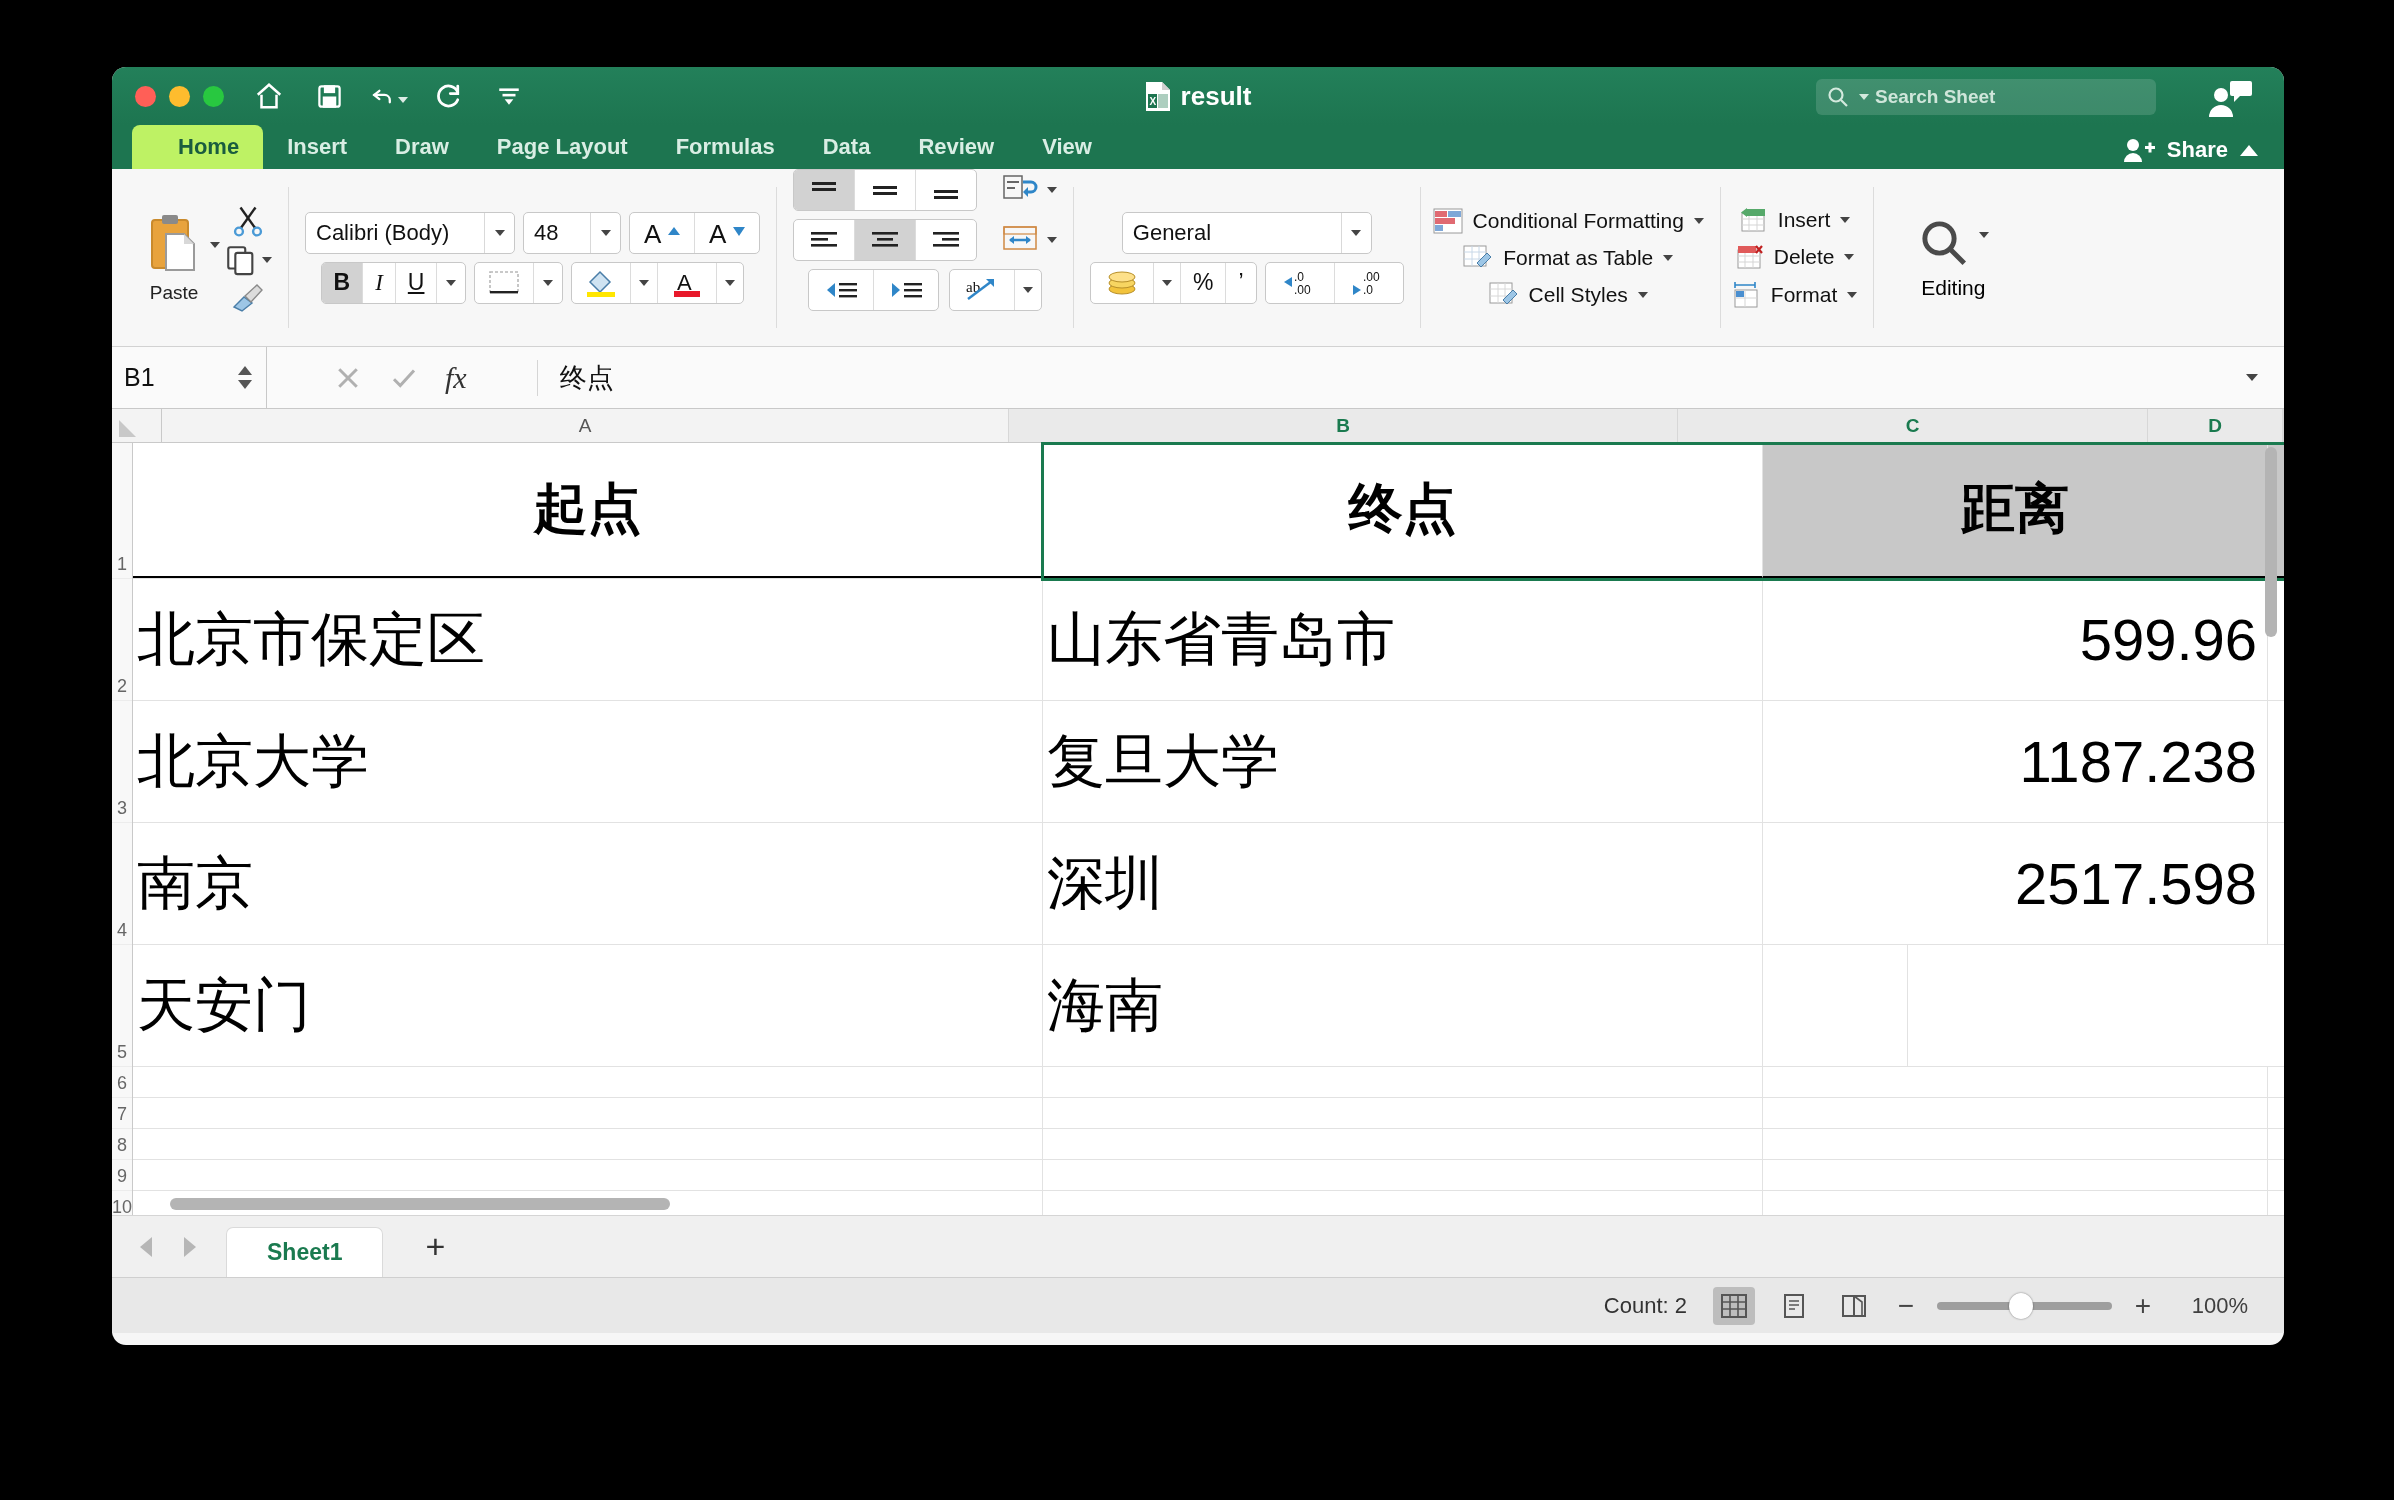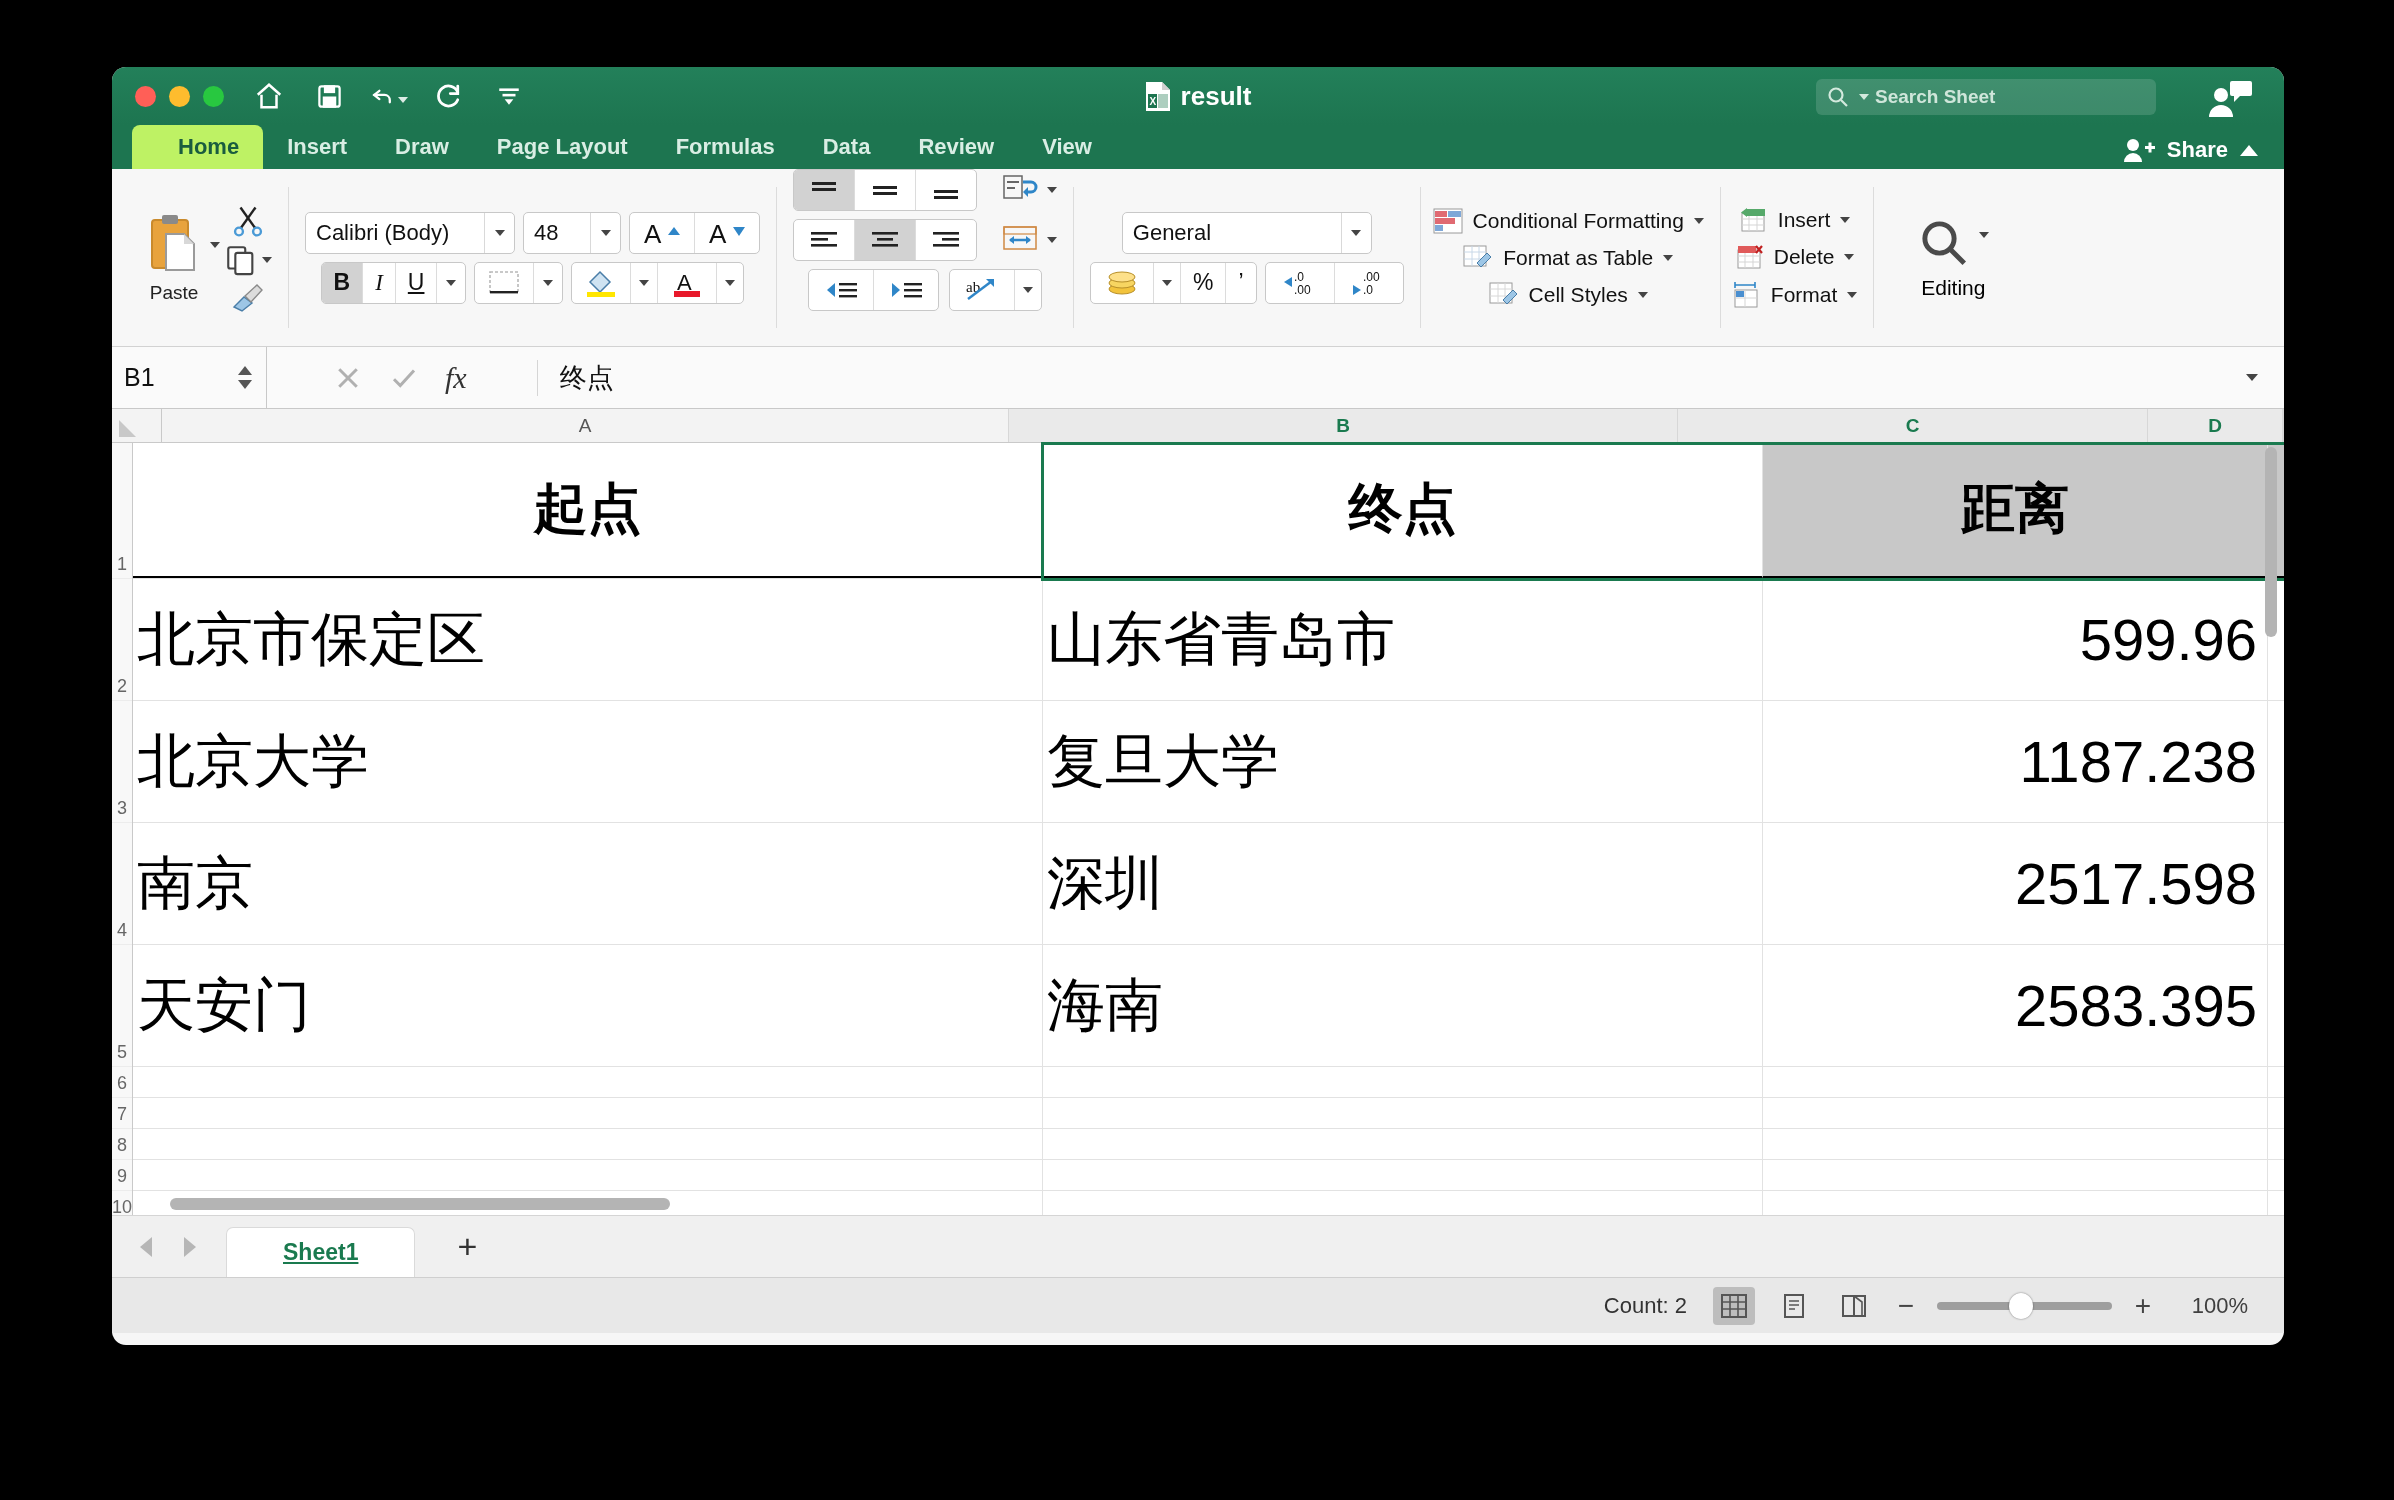--- a/index.html
+++ b/index.html
@@ -160,22 +160,22 @@
   #vscroll { position: absolute; right: 4px; top: 36px; width: 18px; bottom: 22px; }
   #vthumb { position: absolute; top: 2px; left: 3px; width: 12px; height: 190px; background: #b4b4b4; border-radius: 6px; }
   #hscroll { position: absolute; left: 56px; right: 26px; bottom: 2px; height: 18px; }
   #hthumb { position: absolute; left: 2px; top: 3px; width: 500px; height: 12px; background: #b4b4b4; border-radius: 6px; }
 
   
   #sheetbar { height: 62px; background: #f0f0f0; border-top: 1px solid #d5d5d5; display: flex; align-items: center; padding-left: 18px; gap: 8px; }
   .navarrow { width: 34px; height: 34px; display: flex; align-items: center; justify-content: center; }
   .sheet-tab {
     background: #fff; border: 1px solid #dadada; border-bottom: none; border-radius: 7px 7px 0 0;
-    height: 50px; padding: 0 56px; display: flex; align-items: center;
-    font-size: 23px; font-weight: bold; color: #1a7a4f; margin-left: 12px; margin-top: 10px; text-decoration: underline;
+    height: 50px; padding: 0 40px; display: flex; align-items: center;
+    font-size: 23px; font-weight: bold; color: #1a7a4f; margin-left: 12px; margin-top: 10px;
   }
   .addsheet { font-size: 34px; color: #333; margin-left: 22px; padding: 0 12px; }
 
   
   #statusbar {
     height: 56px; background: #e8e8e8; border-top: 1px solid #cfcfcf;
     display: flex; align-items: center; justify-content: flex-end; gap: 18px; padding-right: 36px;
   }
   #count-label { font-size: 22px; color: #333; margin-right: 8px; }
   .viewbtn { width: 42px; height: 38px; display: flex; align-items: center; justify-content: center; border-radius: 4px; }
@@ -715,21 +715,20 @@
           <div class="cell txt" style="width:910px">南京</div>
           <div class="cell txt" style="width:720px">深圳</div>
           <div class="cell num" style="width:505px">2517.598</div>
           <div class="cell" style="width:145px"></div>
 
         </div>
 
         <div class="grow" style="height:122px">
           <div class="cell txt" style="width:910px">天安门</div>
           <div class="cell txt" style="width:720px">海南</div>
-          <div class="cell num" style="width:505px">2583.395</div>
           <div class="cell" style="width:145px"></div>
 
         </div>
 
         <div class="grow" style="height:31px">
           <div class="cell" style="width:910px"></div>
           <div class="cell" style="width:720px"></div>
           <div class="cell" style="width:505px"></div>
           <div class="cell" style="width:145px"></div>
 

